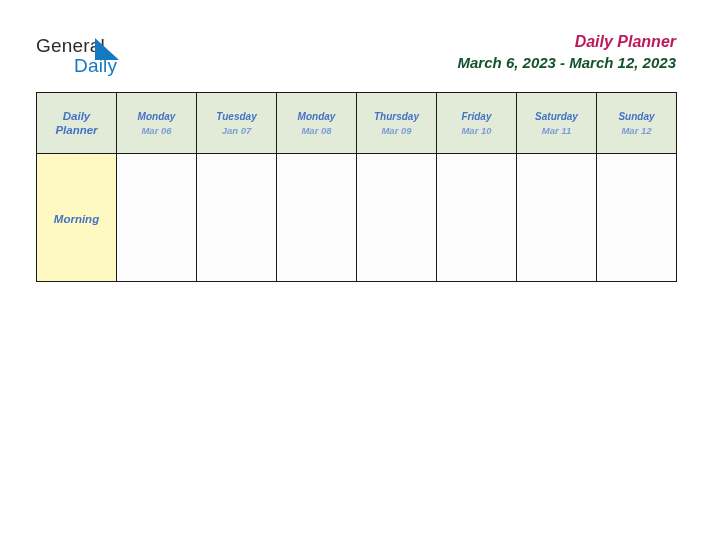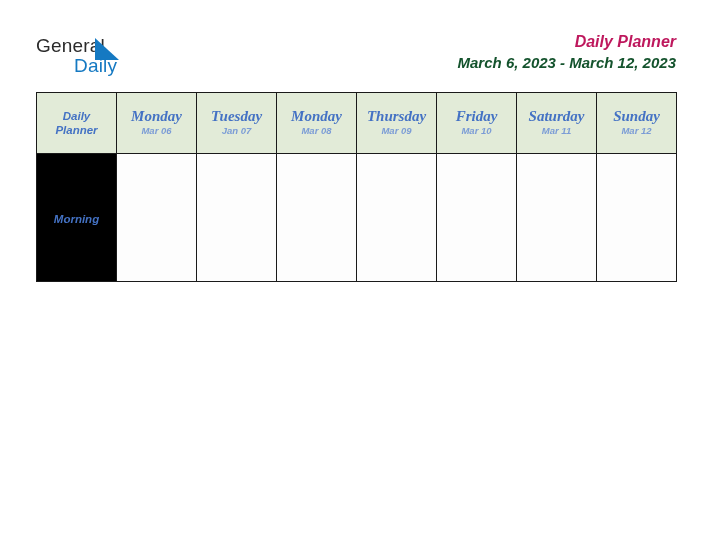--- a/index.html
+++ b/index.html
@@ -111,37 +111,37 @@
   .corner-label {
     font-family: "Liberation Sans", sans-serif;
     font-style: italic;
     font-weight: bold;
     font-size: 11.5px;
     color: #4472c4;
     line-height: 14px;
   }
 
   .day-name {
-    font-family: Liberation Serif, serif;
-    font-style: italic;
-    font-weight: bold;
-    font-size: 15px;
+    font-family: Liberation Sans, sans-serif;
+    font-style: italic;
+    font-weight: bold;
+    font-size: 10px;
     color: #4472c4;
     line-height: 15px;
   }
   .day-date {
     font-family: "Liberation Sans", sans-serif;
     font-style: italic;
     font-size: 9.5px;
     color: #7b9cd6;
     line-height: 14px;
   }
 
   td.period-cell {
-    background: #000000;
+    background: #fef9c3;
     vertical-align: middle;
     text-align: center;
     height: 111px;
   }
   .period-label {
     font-family: "Liberation Sans", sans-serif;
     font-style: italic;
     font-weight: bold;
     font-size: 11.5px;
     color: #4472c4;

